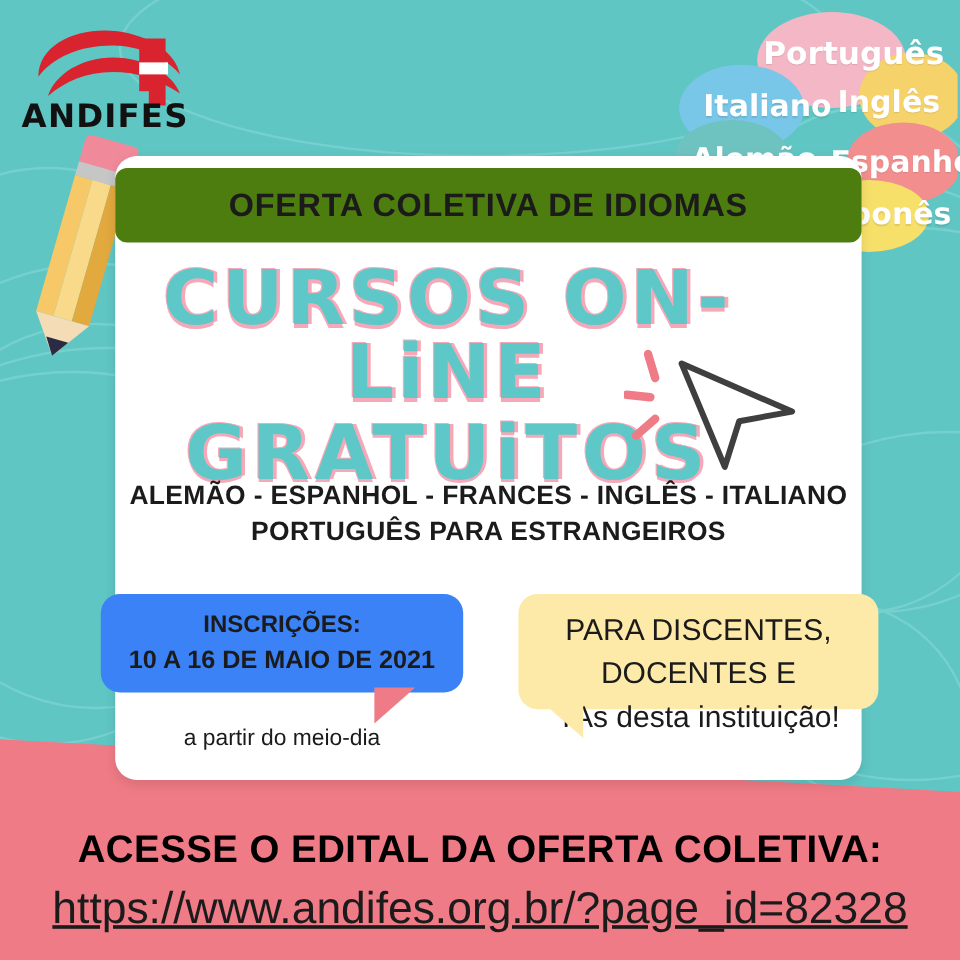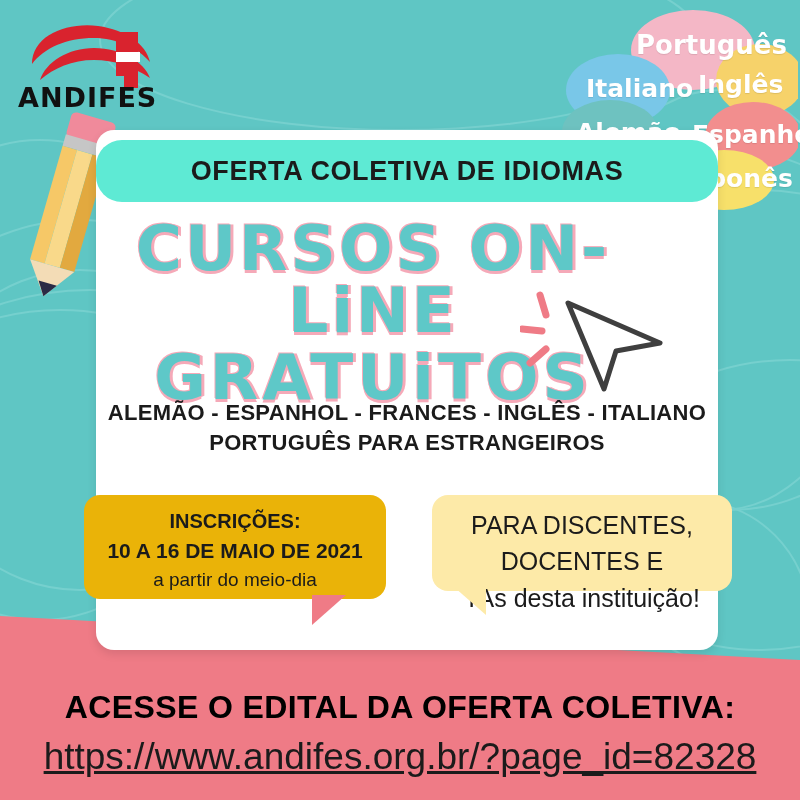--- a/index.html
+++ b/index.html
@@ -54,22 +54,22 @@
     background: #ffffff;
     border-radius: 18px;
     box-shadow: 0 4px 10px rgba(0,0,0,0.10);
   }
   .card-header {
     position: absolute;
     left: 96px;
     top: 140px;
     width: 622px;
     height: 62px;
-    background: #5eead4;
-    border-radius: 26px;
+    background: #4d7c0f;
+    border-radius: 10px;
     display: flex;
     align-items: center;
     justify-content: center;
   }
   .card-header span {
     color: #1b1b1b;
     font-size: 27px;
     font-weight: bold;
     letter-spacing: 0.6px;
     white-space: nowrap;
@@ -133,22 +133,22 @@
     border-radius: 16px;
     text-align: center;
     color: #1b1b1b;
     padding: 12px 14px;
     box-sizing: border-box;
   }
   .bubble-pink {
     left: 84px;
     top: 495px;
     width: 302px;
-    height: 104px;
-    background: #eab308;
+    height: 82px;
+    background: #3b82f6;
   }
   .bubble-pink::after {
     content: "";
     position: absolute;
     left: 228px;
     bottom: -26px;
     width: 0;
     height: 0;
     border-top: 30px solid #ef7b86;
     border-right: 34px solid transparent;
@@ -171,21 +171,21 @@
     border-left: 32px solid transparent;
   }
   .bubble .bl {
     display: block;
     font-size: 19px;
     line-height: 1.45;
     font-weight: bold;
   }
   .bubble-pink .bl:nth-child(1) { font-size: 20px; }
   .bubble-pink .bl:nth-child(2) { font-size: 21px; }
-  .bubble-pink .bl:nth-child(3) { font-size: 19px; font-weight: normal; }
+  .bubble-pink .bl:nth-child(3) { font-size: 19px; font-weight: normal; margin-top: 36px; }
   .bubble-yellow .bl { font-size: 25px; font-weight: normal; }
 
   
   .cta {
     position: absolute;
     left: 0;
     bottom: 74px;
     width: 800px;
     text-align: center;
   }

